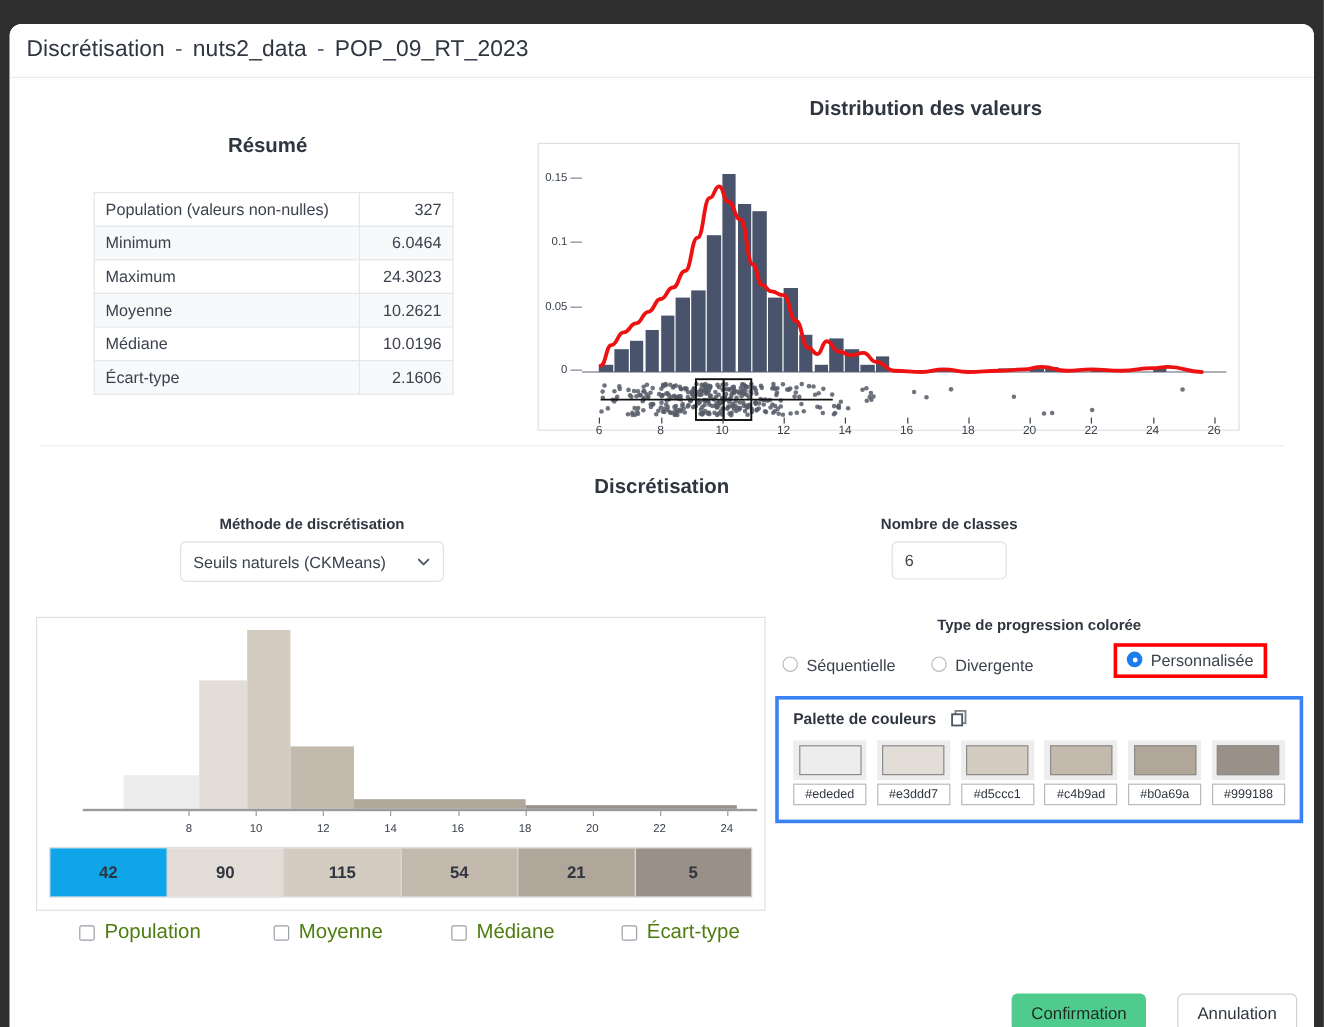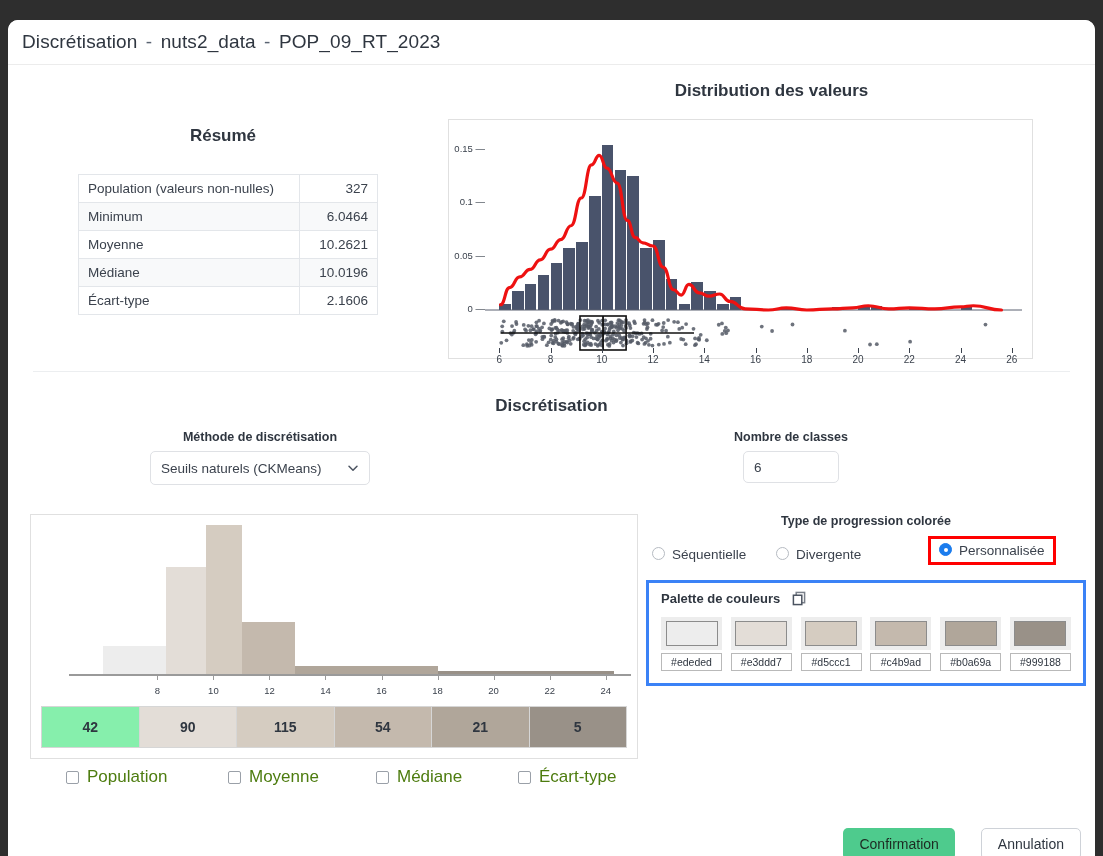--- a/index.html
+++ b/index.html
@@ -215,20 +215,24 @@
         <div class="h-title">Résumé</div>
         <table class="resume">
           <tbody id="resume-body">
               <tr>
                 <td>Population (valeurs non-nulles)</td>
                 <td class="val">327</td>
               </tr>
               <tr>
                 <td>Minimum</td>
                 <td class="val">6.0464</td>
+              </tr>
+              <tr>
+                <td>Maximum</td>
+                <td class="val">24.3023</td>
               </tr>
               <tr>
                 <td>Moyenne</td>
                 <td class="val">10.2621</td>
               </tr>
               <tr>
                 <td>Médiane</td>
                 <td class="val">10.0196</td>
               </tr>
               <tr>
@@ -707,21 +711,21 @@
             <div class="ptickmark" style="left: 406.586px; bottom: 20px;"></div>
             <div class="ptick" style="left: 406.586px; bottom: 4px;">18</div>
             <div class="ptickmark" style="left: 462.629px; bottom: 20px;"></div>
             <div class="ptick" style="left: 462.629px; bottom: 4px;">20</div>
             <div class="ptickmark" style="left: 518.673px; bottom: 20px;"></div>
             <div class="ptick" style="left: 518.673px; bottom: 4px;">22</div>
             <div class="ptickmark" style="left: 574.716px; bottom: 20px;"></div>
             <div class="ptick" style="left: 574.716px; bottom: 4px;">24</div>
           </div>
         <div class="classbar" id="classBar">
-            <div style="flex: 1 1 0%; background: #86efac;">42</div>
+            <div style="flex: 1 1 0%; background: #0ea5e9;">42</div>
             <div style="flex: 1 1 0%; background: rgb(227, 221, 215); border-left: 1px solid rgb(214, 214, 214);">90</div>
             <div style="flex: 1 1 0%; background: rgb(213, 204, 193); border-left: 1px solid rgb(214, 214, 214);">115</div>
             <div style="flex: 1 1 0%; background: rgb(196, 185, 173); border-left: 1px solid rgb(214, 214, 214);">54</div>
             <div style="flex: 1 1 0%; background: rgb(176, 166, 154); border-left: 1px solid rgb(214, 214, 214);">21</div>
             <div style="flex: 1 1 0%; background: rgb(153, 145, 136); border-left: 1px solid rgb(214, 214, 214);">5</div>
           </div>
       </div>
 
       <div class="right-panel">
         <div class="prog-title">Type de progression colorée</div>

